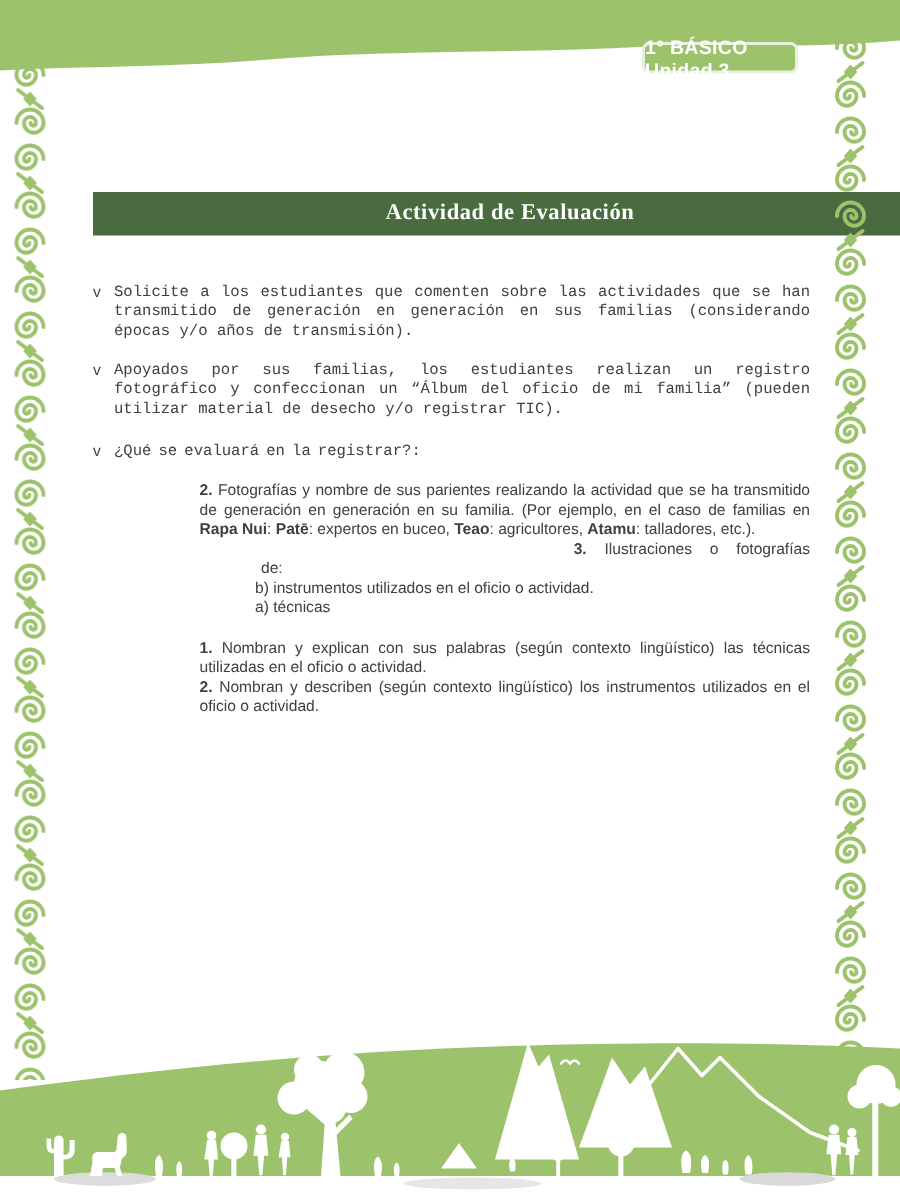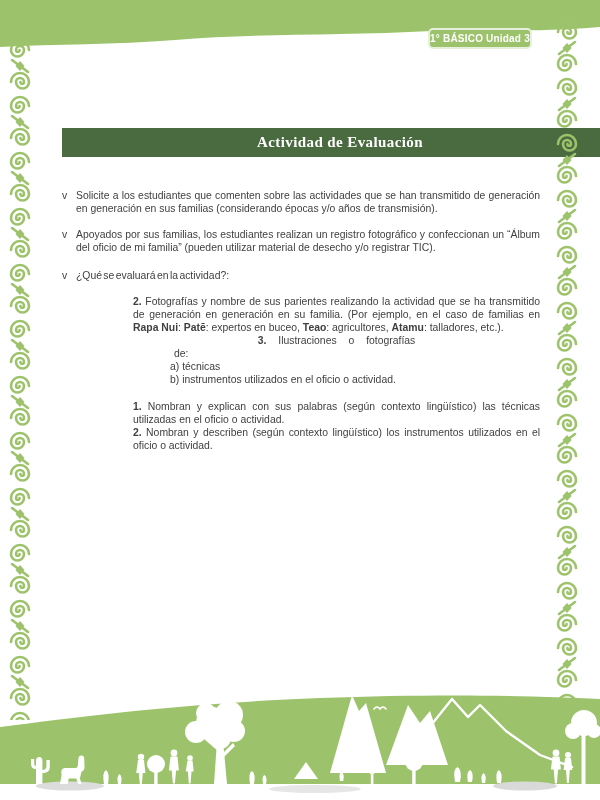--- a/index.html
+++ b/index.html
@@ -12,21 +12,21 @@
     font-family:"Liberation Sans","DejaVu Sans",sans-serif;
     color:#3e3e3e;
   }
   
   .top-band{position:absolute;top:0;left:0;width:600px;height:52px;}
   
   .badge{
     position:absolute;top:28px;left:428px;width:100px;height:17px;
     background:#9cc36b;border:2px solid rgba(255,255,255,0.75);
     border-radius:5px;
-    color:#ffffff;font-size:10px;font-weight:bold;
+    color:#ffffff;font-size:13px;font-weight:bold;
     display:flex;align-items:center;justify-content:center;
     letter-spacing:.2px;
   }
   
   .title{
     position:absolute;top:62px;left:60px;width:480px;
     text-align:center;font-weight:bold;font-size:12.5px;line-height:16px;
     color:#1e1e1e;
   }
   
@@ -38,28 +38,28 @@
     font-weight:bold;font-size:15px;letter-spacing:.4px;
     display:flex;align-items:center;justify-content:center;
   }
   
   .content{
     position:absolute;top:189px;left:62px;width:478px;
     font-size:10.4px;line-height:13px;color:#404040;
   }
   .bullet-row{display:flex;margin-bottom:13px;}
   .bullet-marker{width:14px;flex:0 0 14px;}
-  .bullet-text{flex:1;text-align:justify;}
+  .bullet-text{flex:1;text-align:justify;font-family:Liberation Mono, monospace;}
   .tight{word-spacing:-1.5px;}
   .sec-head{margin:0 0 5px 43px;}
   .sec-head .lbl{font-weight:bold;}
   .num-item{margin:0 0 0 71px;text-align:justify;}
   .num{font-weight:bold;}
   .b{font-weight:bold;}
-  .wide-words{word-spacing:9px;text-align:center;}
+  .wide-words{word-spacing:9px;text-align:right;}
   .de-line{margin-left:112px;}
   .sub-item{margin-left:108px;}
   .gap-a{height:10px;}
   .gap-b{height:4px;}
   
   .koru-left{position:absolute;top:38px;left:7px;width:26px;height:682px;}
   .koru-right{position:absolute;top:20px;left:554px;width:26px;height:696px;}
   
   .footer-art{position:absolute;bottom:0;left:0;width:600px;height:135px;}
 </style>
@@ -116,31 +116,31 @@
       <span class="bullet-text">Solicite a los estudiantes que comenten sobre las actividades que se han transmitido de generación en generación en sus familias (considerando épocas y/o años de transmisión).</span>
     </div>
 
     <div class="bullet-row" style="margin-bottom:15px;">
       <span class="bullet-marker">v</span>
       <span class="bullet-text">Apoyados por sus familias, los estudiantes realizan un registro fotográfico y confeccionan un “Álbum del oficio de mi familia” (pueden utilizar material de desecho y/o registrar TIC).</span>
     </div>
 
     <div class="bullet-row">
       <span class="bullet-marker">v</span>
-      <span class="bullet-text tight">¿Qué se evaluará en la actividad?:</span>
+      <span class="bullet-text tight">¿Qué se evaluará en la registrar?:</span>
     </div>
 
 
 
     <p class="num-item"><span class="num">2.</span><span> Fotografías y nombre de sus parientes realizando la actividad que se ha transmitido de generación en generación en su familia. (Por ejemplo, en el caso de familias en </span><span class="b">Rapa Nui</span><span>: </span><span class="b">Patē</span><span>: expertos en buceo, </span><span class="b">Teao</span><span>: agricultores, </span><span class="b">Atamu</span><span>: talladores, etc.).</span></p>
 
     <p class="num-item wide-words"><span class="num">3.</span><span> Ilustraciones o fotografías</span></p>
     <p class="num-item de-line"><span>de:</span></p>
+    <p class="num-item sub-item"><span>b) instrumentos utilizados en el oficio o actividad.</span></p>
     <p class="num-item sub-item"><span>a) técnicas</span></p>
-    <p class="num-item sub-item"><span>b) instrumentos utilizados en el oficio o actividad.</span></p>
 
     <div class="gap-a"></div>
 
 
     <div class="gap-b"></div>
 
     <p class="num-item"><span class="num">1.</span><span> Nombran y explican con sus palabras (según contexto lingüístico) las técnicas utilizadas en el oficio o actividad.</span></p>
 
     <p class="num-item"><span class="num">2.</span><span> Nombran y describen (según contexto lingüístico) los instrumentos utilizados en el oficio o actividad.</span></p>
 

